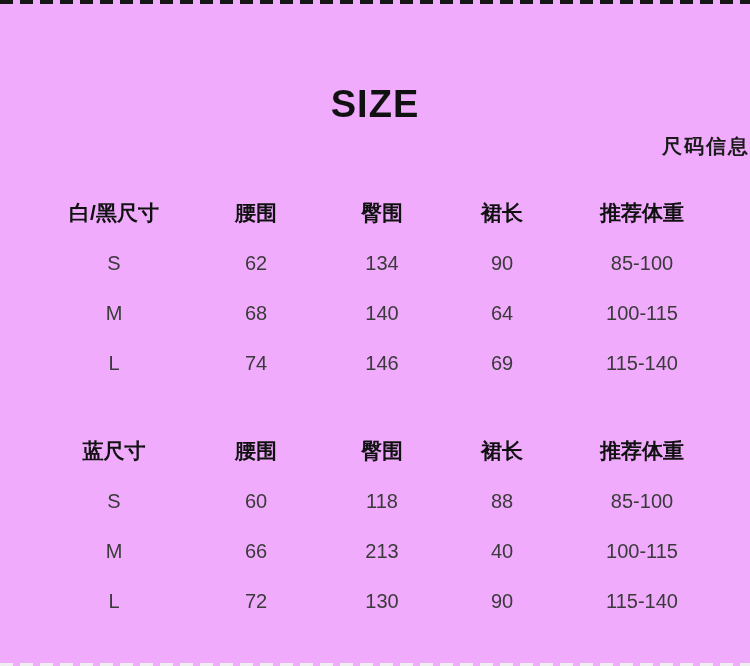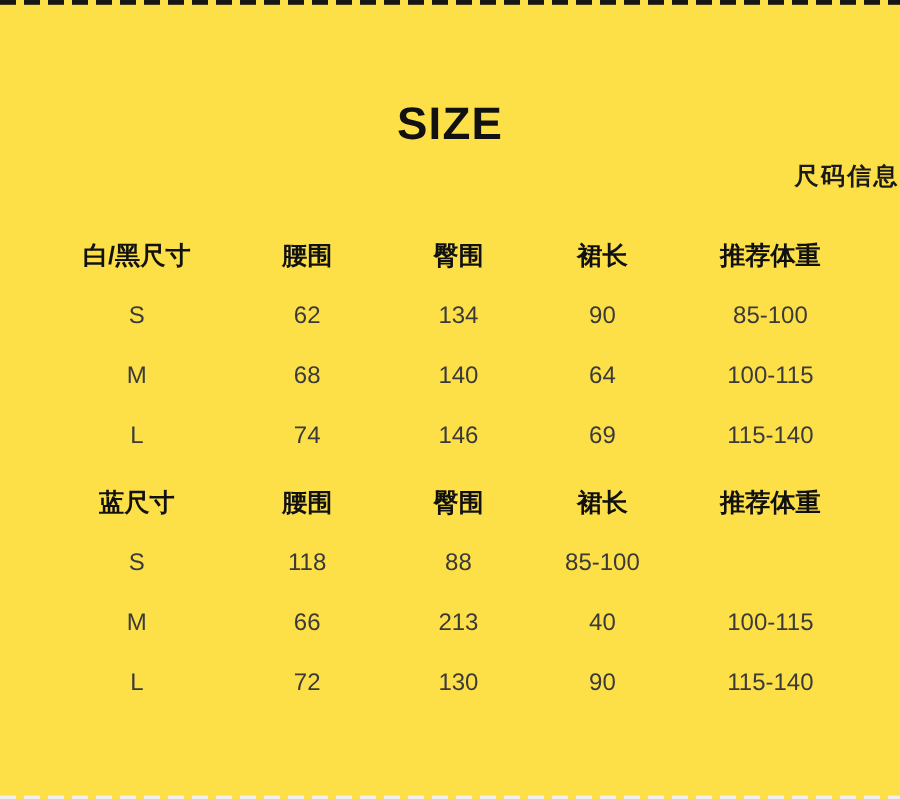--- a/index.html
+++ b/index.html
@@ -3,21 +3,21 @@
 <meta charset="utf-8">
 <style>
   html, body { margin: 0; padding: 0; background: #ffffff; }
   body {
     width: 750px; height: 666px;
     font-family: "Liberation Sans", "DejaVu Sans", sans-serif;
     position: relative;
     overflow: hidden;
     color: #111;
   }
-  .stage { position: absolute; inset: 0; background: #fde047; }
+  .stage { position: absolute; inset: 0; background: #f0abfc; }
 
   
   .dash-top {
     position: absolute; top: 0; left: 0; right: 0; height: 4px;
     background: repeating-linear-gradient(90deg, #161616 0 13px, transparent 13px 20px);
   }
   .dash-bottom {
     position: absolute; bottom: 0; left: 0; right: 0; height: 3px;
     background: repeating-linear-gradient(90deg, #efefef 0 13px, transparent 13px 20px);
   }
@@ -86,30 +86,31 @@
     </div>
     <div class="row">
       <div class="cell td">L</div>
       <div class="cell td">74</div>
       <div class="cell td">146</div>
       <div class="cell td">69</div>
       <div class="cell td">115-140</div>
     </div>
   </section>
 
-  <section class="size-table" style="top:394px">
+  <section class="size-table" style="top:426px">
     <div class="row">
       <div class="cell th">蓝尺寸</div>
       <div class="cell th">腰围</div>
       <div class="cell th">臀围</div>
       <div class="cell th">裙长</div>
       <div class="cell th">推荐体重</div>
     </div>
     <div class="row">
       <div class="cell td">S</div>
+      <div class="cell td">60</div>
       <div class="cell td">118</div>
       <div class="cell td">88</div>
       <div class="cell td">85-100</div>
     </div>
     <div class="row">
       <div class="cell td">M</div>
       <div class="cell td">66</div>
       <div class="cell td">213</div>
       <div class="cell td">40</div>
       <div class="cell td">100-115</div>

